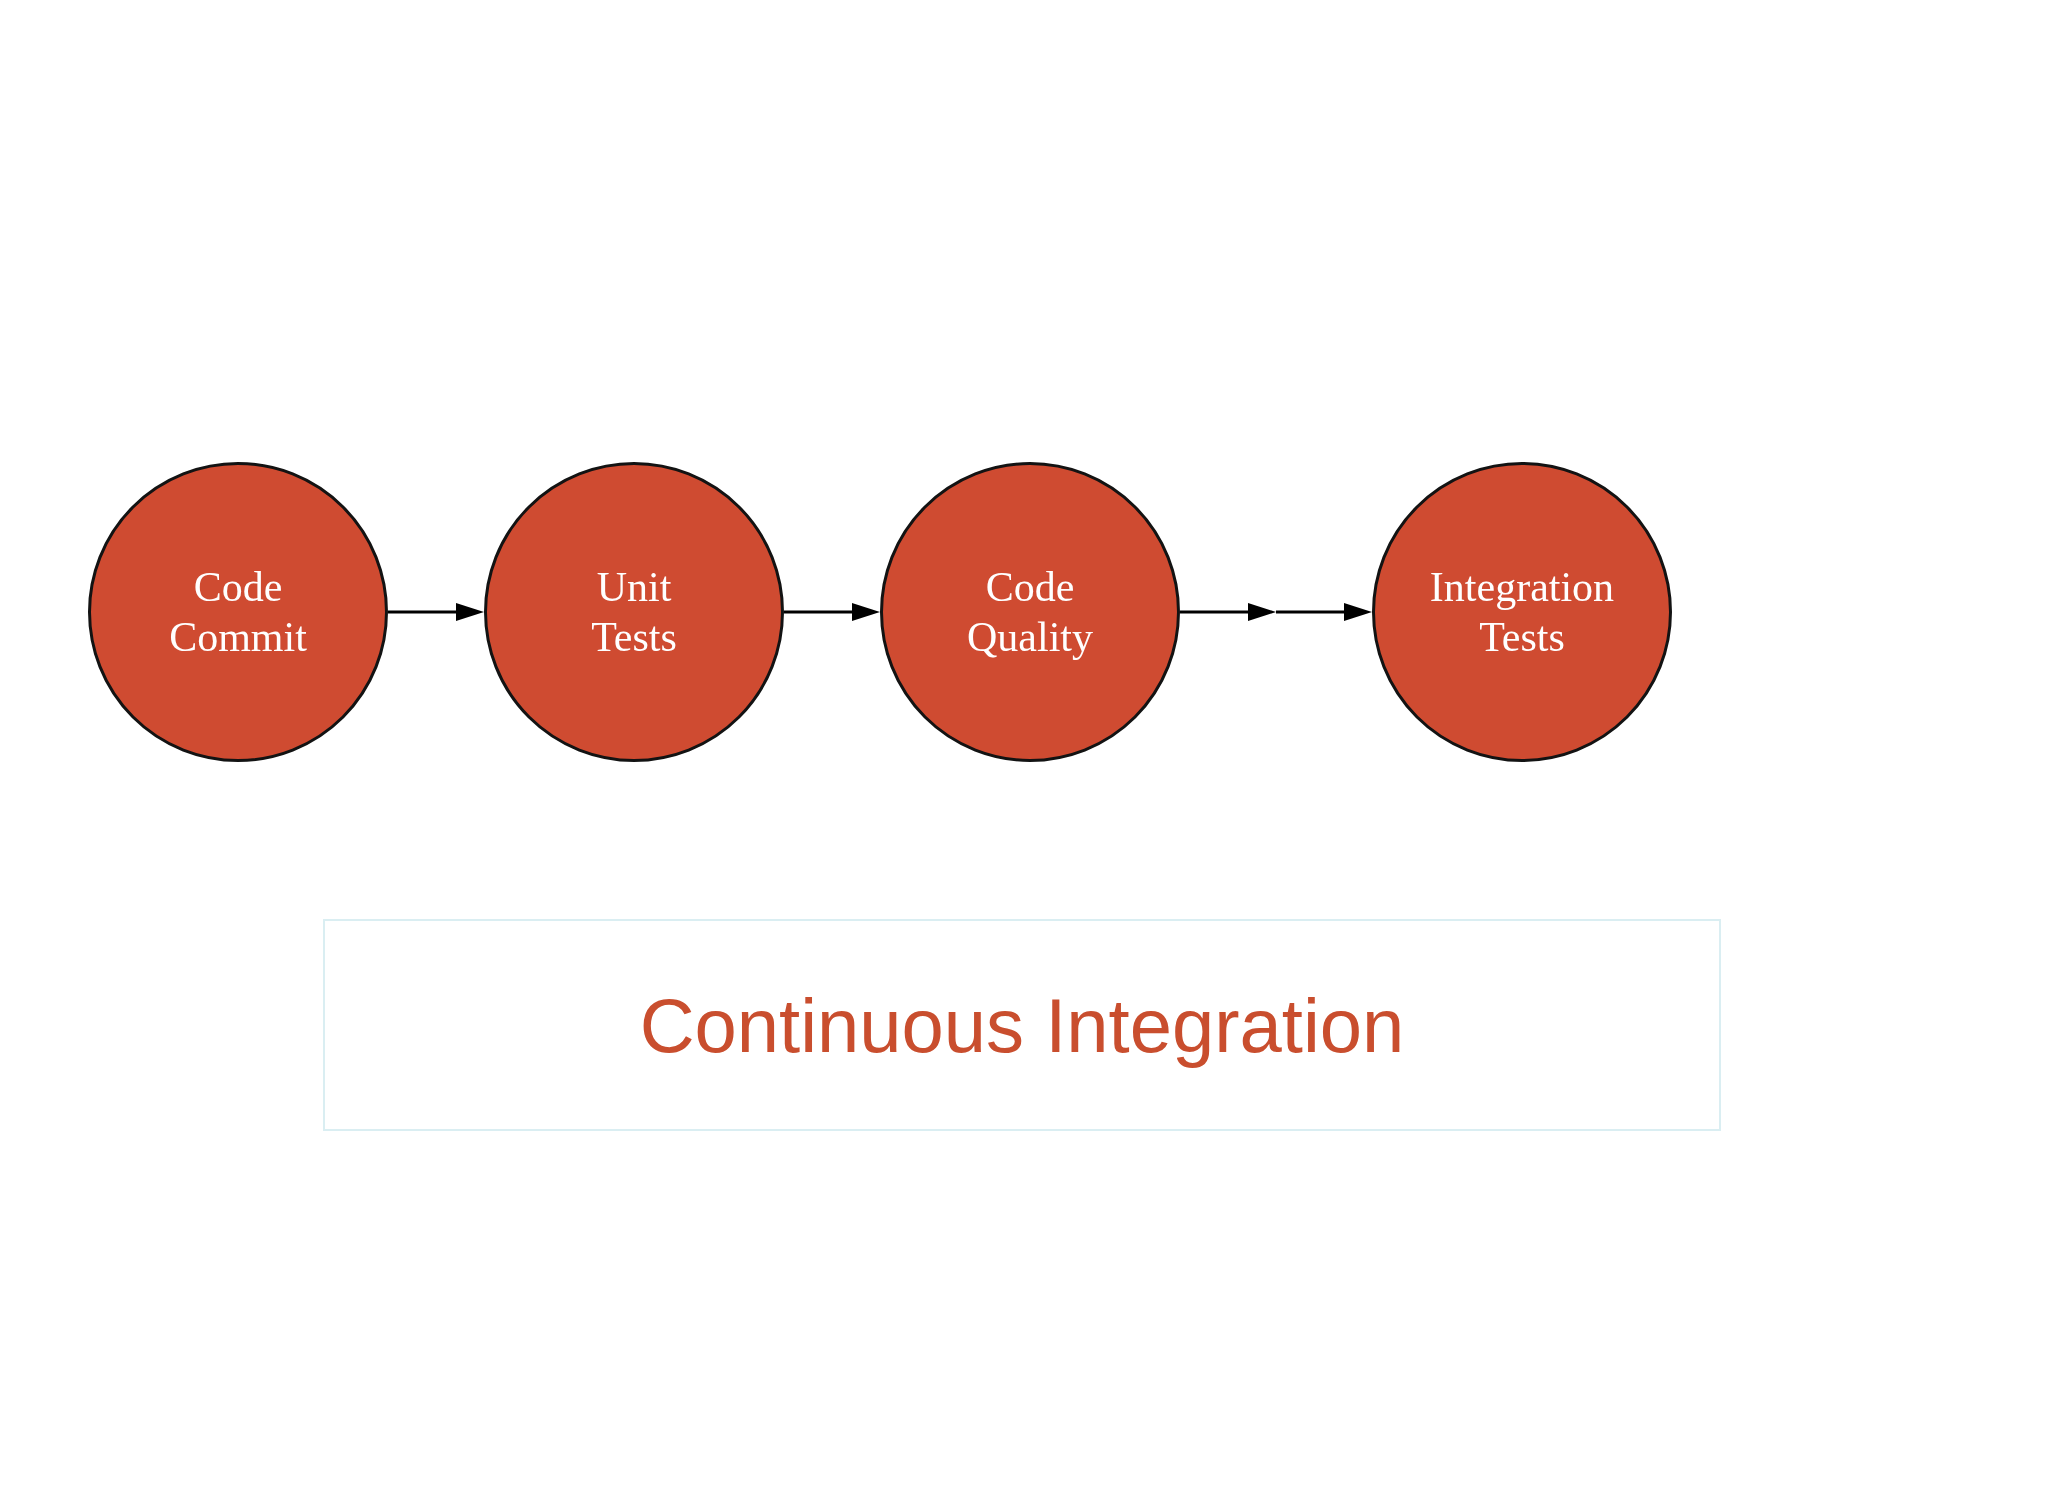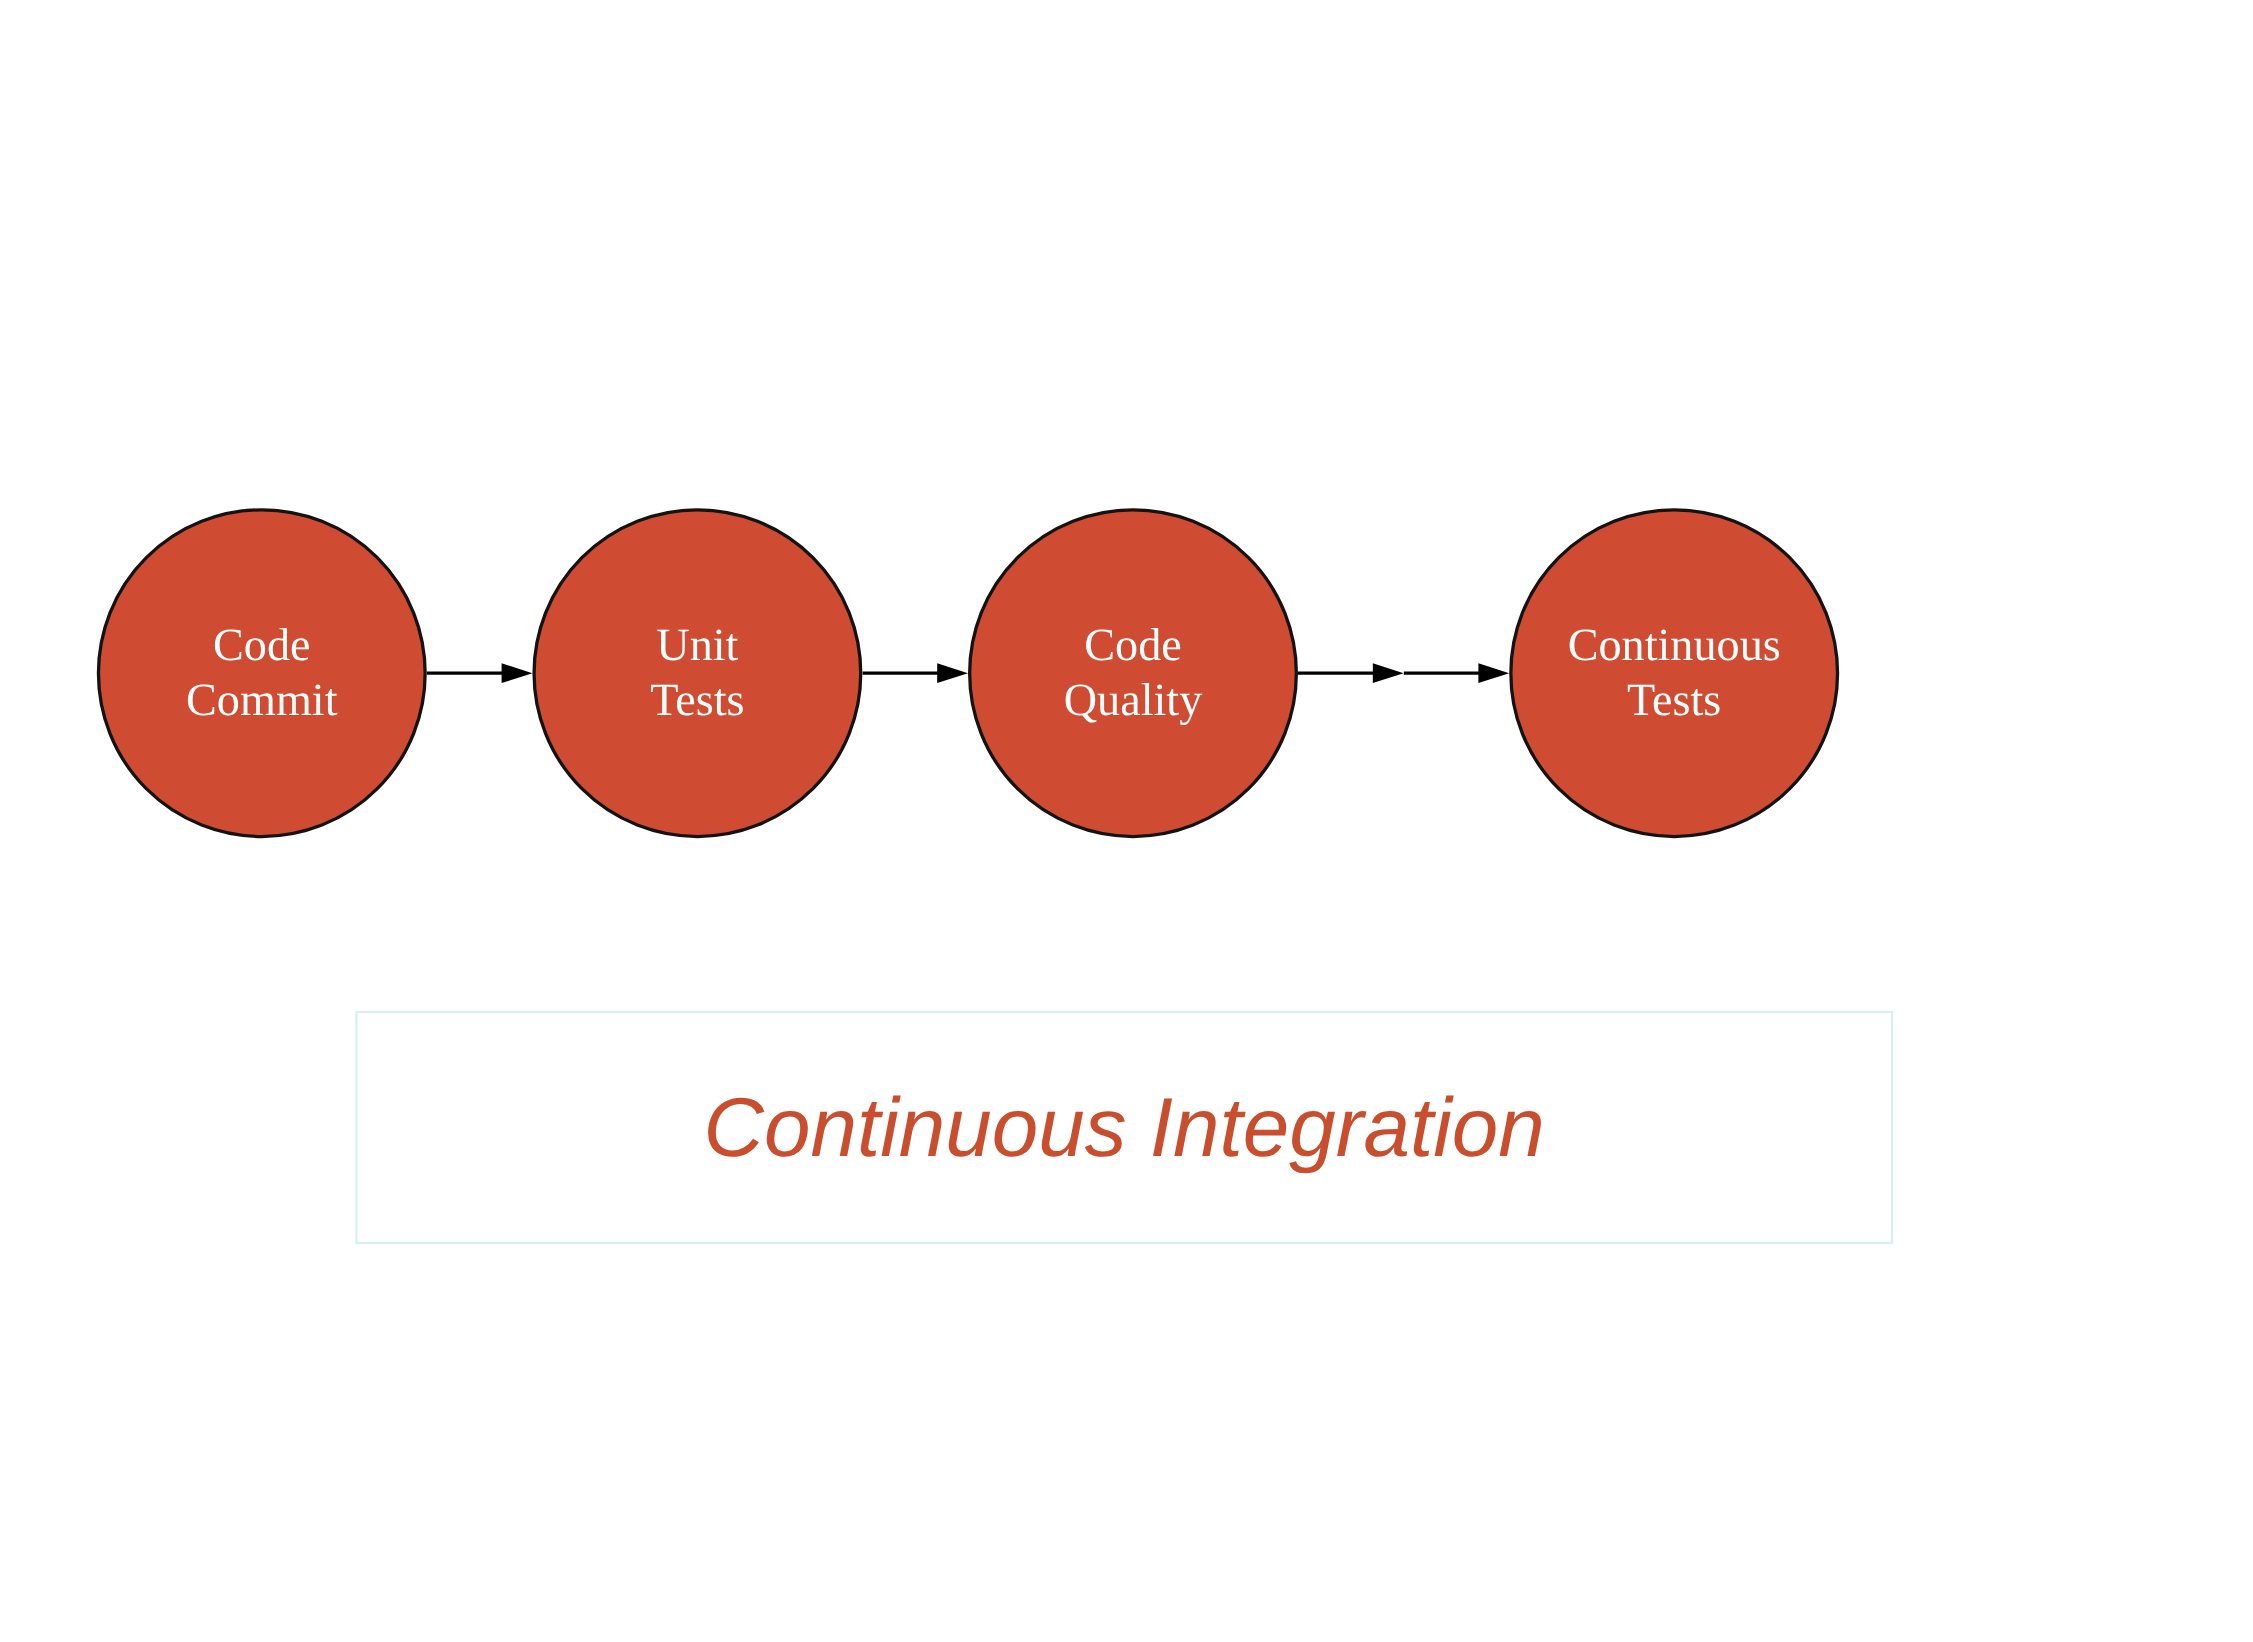--- a/index.html
+++ b/index.html
@@ -57,21 +57,20 @@
     height: 212px;
     box-sizing: border-box;
     border: 2px solid var(--title-box-border, #daeef2);
     background: #ffffff;
     display: flex;
     align-items: center;
     justify-content: center;
   }
   .title-text {
     font-family: "Liberation Sans", sans-serif;
-    font-style: italic;
     font-size: 76px;
     font-weight: 400;
     color: var(--title-text, #c94e2e);
     letter-spacing: 0px;
     white-space: nowrap;
   }
 </style>
 </head>
 <body>
 
@@ -109,21 +108,21 @@
       <polygon points="68,3 96,12 68,21" fill="currentColor"></polygon>
     </svg>
 
 
     <svg class="arrow" viewBox="0 0 96 24" xmlns="http://www.w3.org/2000/svg" aria-hidden="true">
       <line x1="0" y1="12" x2="72" y2="12" stroke="currentColor" stroke-width="3"></line>
       <polygon points="68,3 96,12 68,21" fill="currentColor"></polygon>
     </svg>
 
     <div class="stage">
-      <span class="stage-label">Continuous
+      <span class="stage-label">Integration
 Tests</span>
     </div>
 
   </div>
 
   <div class="title-box">
     <span class="title-text">Continuous Integration</span>
   </div>
 
 </div>

